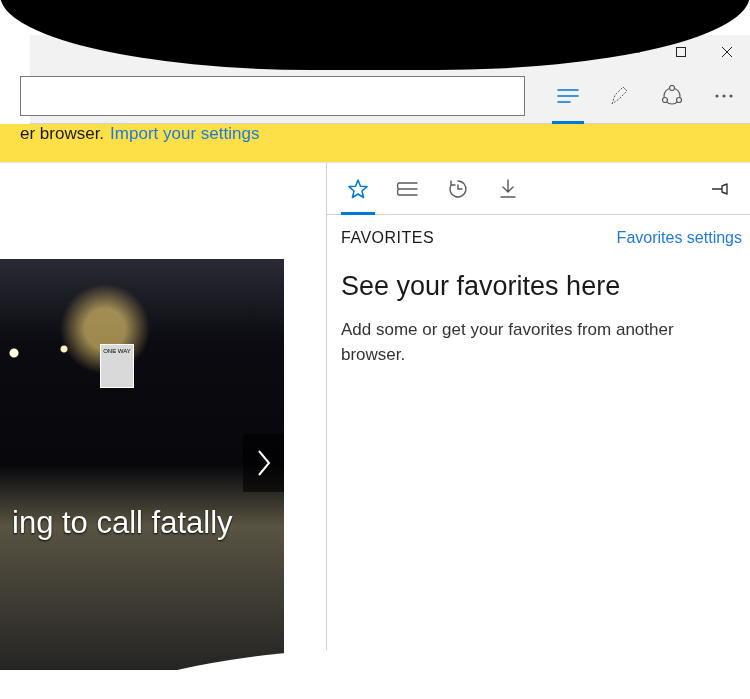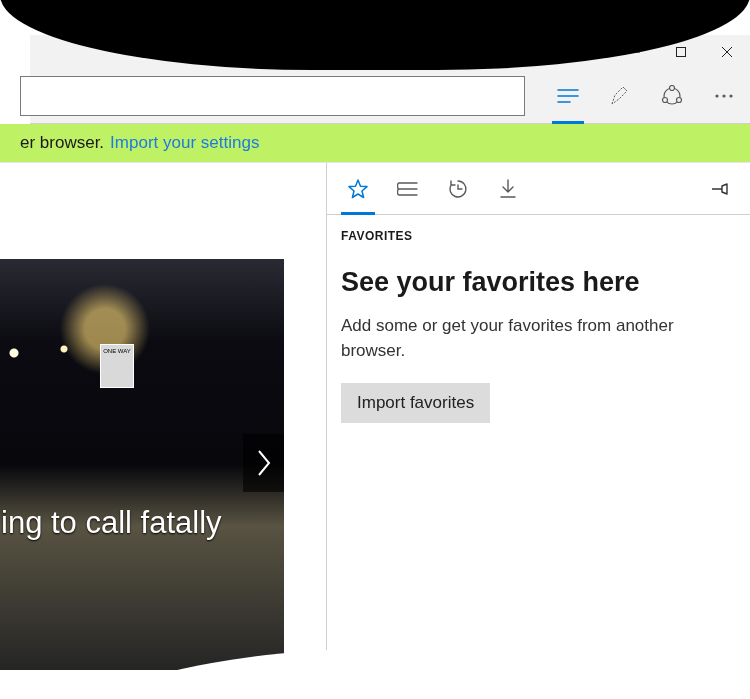--- a/index.html
+++ b/index.html
@@ -76,23 +76,23 @@
   }
   .ticon.active{color:var(--blue);}
   .ticon.active::after{
     content:"";position:absolute;left:10px;right:10px;bottom:0;height:3px;background:var(--blue);
   }
   .ticon svg{display:block;}
 
   
   .infobar{
     position:absolute;left:0;right:0;top:124px;height:39px;
-    background:#bef264;
+    background:#fde047;
     border-bottom:1px solid #e5e5e5;
-    display:flex;align-items:center;
+    display:flex;
     padding-left:20px;
     font-size:17px;
     gap:6px;
     z-index:1;
   }
   .infobar .link{color:var(--link);cursor:pointer;}
 
   
   .tile{
     position:absolute;left:0;top:259px;width:284px;height:411px;
@@ -109,21 +109,21 @@
     background:#d9d9d9;border:1px solid #fff;
     font-size:6px;text-align:center;padding-top:3px;color:#000;
   }
   .next-btn{
     position:absolute;right:0;top:175px;width:41px;height:58px;
     background:rgba(0,0,0,.6);
     display:flex;align-items:center;justify-content:center;
     color:#fff;
   }
   .headline{
-    position:absolute;left:1px;right:20px;top:246px;
+    position:absolute;left:12px;right:20px;top:246px;
     color:#fff;font-size:31px;font-weight:400;
     text-shadow:0 1px 2px #000;
     white-space:nowrap;
   }
 
   
   .hub{
     position:absolute;left:326px;right:0;top:163px;bottom:0;
     background:#fff;
     border-left:1px solid var(--panel-border);
@@ -143,25 +143,25 @@
     content:"";position:absolute;left:8px;right:8px;bottom:0;height:3px;background:var(--blue);
   }
   .pin{
     margin-left:auto;width:48px;height:52px;display:flex;align-items:center;justify-content:center;color:#333;
   }
 
   .hub-head{
     display:flex;align-items:center;justify-content:space-between;
     padding:14px 8px 0 14px;
   }
-  .hub-head h4{margin:0;font-size:12px;font-weight:700;letter-spacing:.5px;}
+  .hub-head h4{margin:0;font-size:16px;font-weight:400;letter-spacing:.5px;}
   .hub-head .link{color:var(--link);font-size:16px;}
 
   .hub-body{padding:16px 14px;}
-  .hub-body h2{margin:8px 0 6px;font-size:27px;font-weight:700;}
+  .hub-body h2{margin:8px 0 6px;font-size:27px;font-weight:400;}
   .hub-body p{margin:16px 0 20px;font-size:17px;color:var(--muted);line-height:1.45;}
   .btn{
     display:inline-block;
     background:var(--btn-bg);
     border:none;
     padding:10px 16px;
     font-size:17px;
     color:#222;
     cursor:pointer;
     font-family:inherit;
@@ -261,20 +261,20 @@
     </div>
     <div class="pin">
       <svg width="22" height="22">
           <path d="M3 11 H13 M13 8 L13 14 L18 16 L18 6 Z" fill="none" stroke="currentColor" stroke-width="1.4" stroke-linejoin="round"></path>
         </svg>
     </div>
   </div>
 
   <div class="hub-head">
     <h4>FAVORITES</h4>
+    <span class="link">Favorites settings</span>
   </div>
 
   <div class="hub-body">
     <h2>See your favorites here</h2>
     <p>Add some or get your favorites from another browser.</p>
-    <button class="btn">Import favorites</button>
   </div>
 </div>
 
 </body></html>

